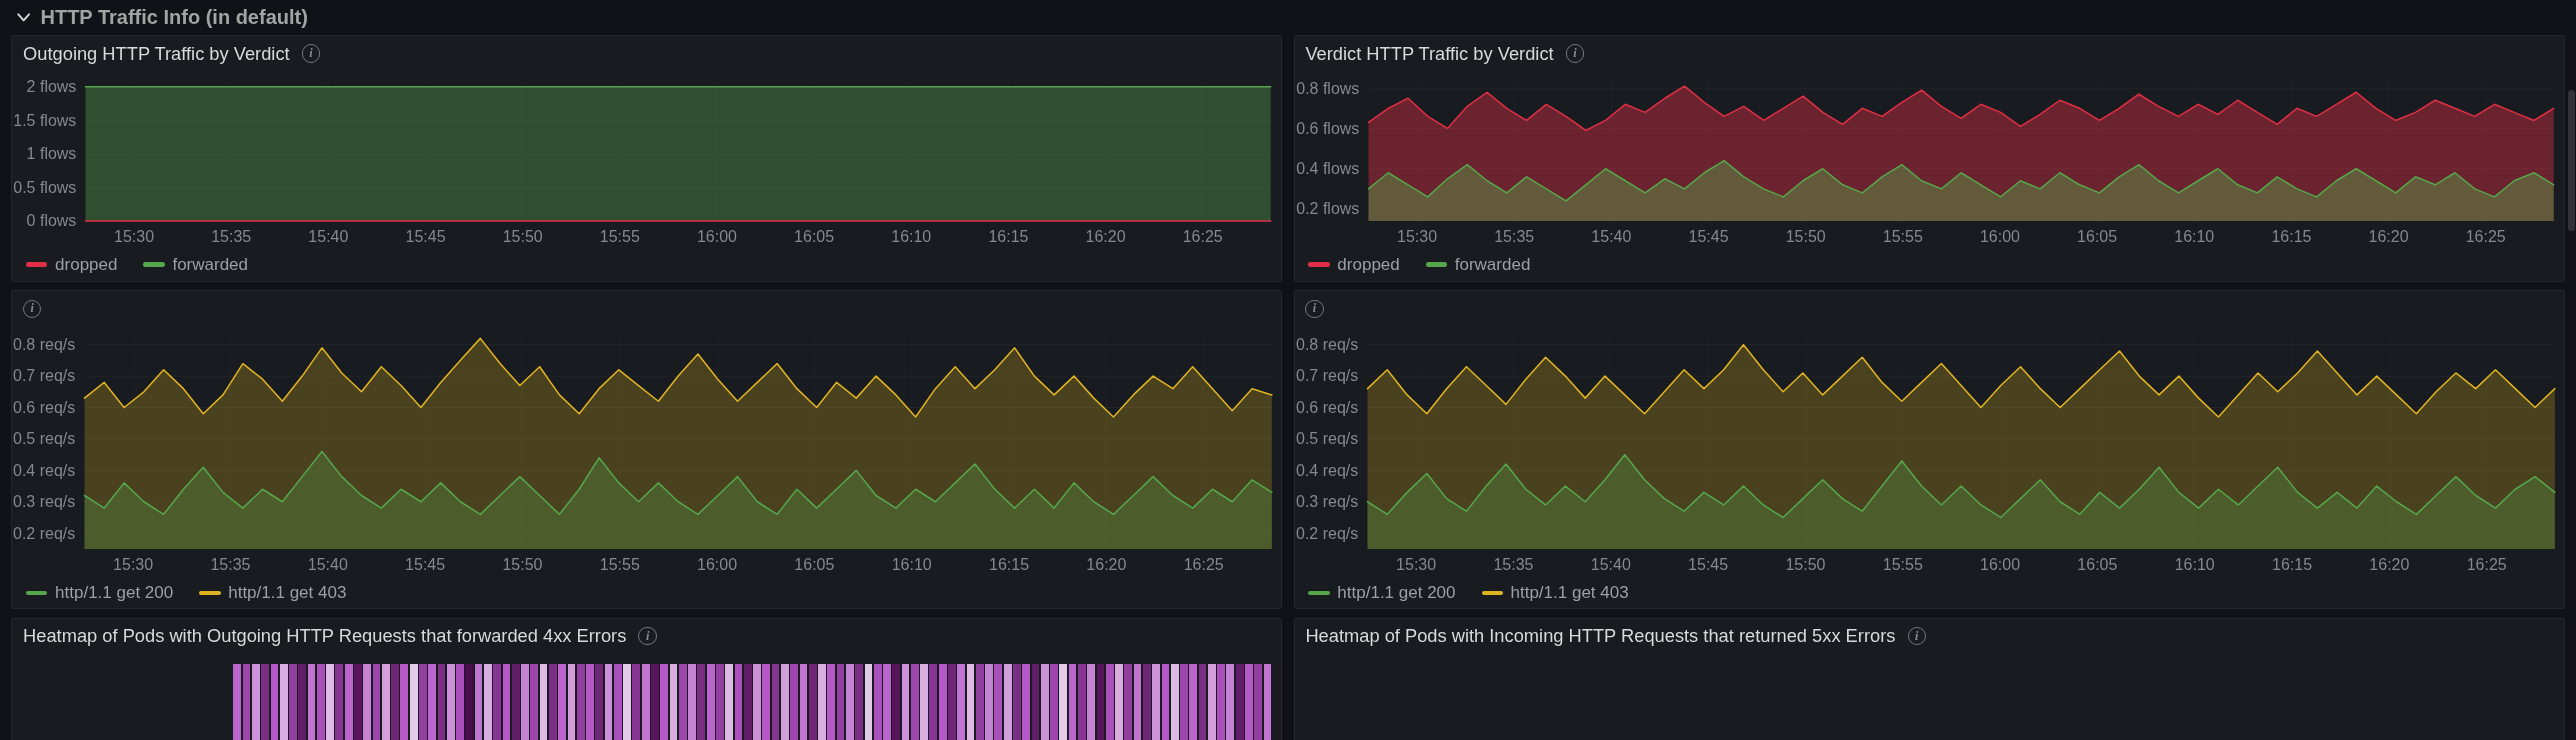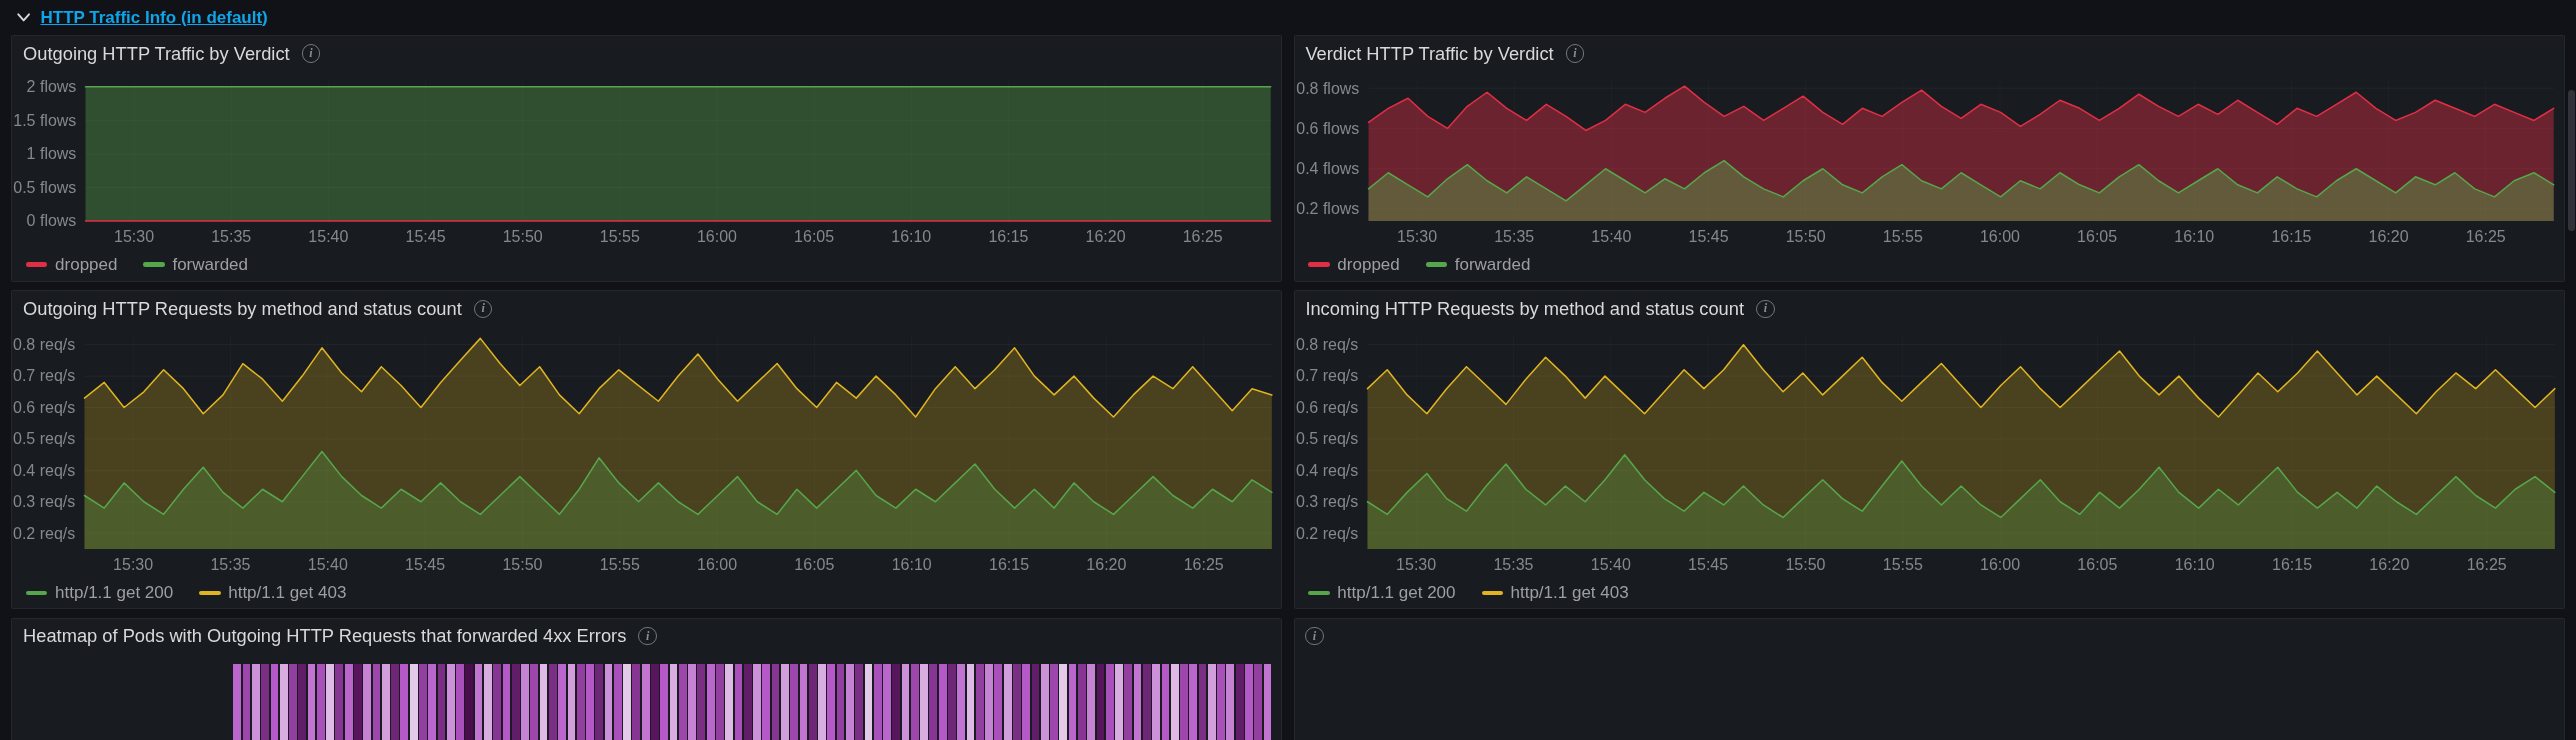--- a/index.html
+++ b/index.html
@@ -9,21 +9,21 @@
     overflow: hidden; position: relative;
     font-family: "Liberation Sans", sans-serif;
     color: #ccccdc;
   }
   .dashboard { padding: 0 11.4px; }
   .section-header {
     display: flex; align-items: center; gap: 9.2px;
     height: 35px; padding-left: 4.6px; cursor: pointer;
   }
   .chev svg { display: block; }
-  .section-title { font-size: 17px; font-weight: 700; color: #0ea5e9; text-decoration: underline; }
+  .section-title { font-size: 20px; font-weight: 700; color: #a3a3a3; }
   .grid {
     display: grid; grid-template-columns: 1fr 1fr;
     column-gap: 11.4px; row-gap: 8.4px;
   }
   .panel {
     background: #181b1f; border: 0.8px solid #24272d; border-radius: 1.5px;
     display: flex; flex-direction: column; overflow: hidden;
   }
   .h323 { height: 247px; }
   .h418 { height: 319px; }
@@ -175,21 +175,20 @@
           </li>
         <li class="legend-item">
             <span class="dash" style="background: rgb(86, 166, 75);"></span>
             <span class="lbl">forwarded</span>
           </li>
       </ul>
     </section>
 
     <section class="panel h418">
       <header class="panel-header">
-        <h2 class="panel-title">Outgoing HTTP Requests by method and status count</h2>
         <span class="info-icon">i</span>
       </header>
       <div class="chart"><svg width="1269" height="252" viewBox="0 0 1663 330">
             <line x1="95" y1="271.4117647058823" x2="1651" y2="271.4117647058823" stroke="rgba(204,204,220,0.08)" stroke-width="1"></line>
             <text x="83" y="278.4117647058823" text-anchor="end" fill="#85888f" font-size="21" font-family="Liberation Sans, sans-serif">0.2 req/s</text>
             <line x1="95" y1="230.23529411764707" x2="1651" y2="230.23529411764707" stroke="rgba(204,204,220,0.08)" stroke-width="1"></line>
             <text x="83" y="237.23529411764707" text-anchor="end" fill="#85888f" font-size="21" font-family="Liberation Sans, sans-serif">0.3 req/s</text>
             <line x1="95" y1="189.05882352941177" x2="1651" y2="189.05882352941177" stroke="rgba(204,204,220,0.08)" stroke-width="1"></line>
             <text x="83" y="196.05882352941177" text-anchor="end" fill="#85888f" font-size="21" font-family="Liberation Sans, sans-serif">0.4 req/s</text>
             <line x1="95" y1="147.88235294117646" x2="1651" y2="147.88235294117646" stroke="rgba(204,204,220,0.08)" stroke-width="1"></line>
@@ -236,21 +235,20 @@
           </li>
         <li class="legend-item">
             <span class="dash" style="background: rgb(224, 180, 33);"></span>
             <span class="lbl">http/1.1 get 403</span>
           </li>
       </ul>
     </section>
 
     <section class="panel h418">
       <header class="panel-header">
-        <h2 class="panel-title">Incoming HTTP Requests by method and status count</h2>
         <span class="info-icon">i</span>
       </header>
       <div class="chart"><svg width="1269" height="252" viewBox="0 0 1663 330">
             <line x1="95" y1="271.4117647058823" x2="1651" y2="271.4117647058823" stroke="rgba(204,204,220,0.08)" stroke-width="1"></line>
             <text x="83" y="278.4117647058823" text-anchor="end" fill="#85888f" font-size="21" font-family="Liberation Sans, sans-serif">0.2 req/s</text>
             <line x1="95" y1="230.23529411764707" x2="1651" y2="230.23529411764707" stroke="rgba(204,204,220,0.08)" stroke-width="1"></line>
             <text x="83" y="237.23529411764707" text-anchor="end" fill="#85888f" font-size="21" font-family="Liberation Sans, sans-serif">0.3 req/s</text>
             <line x1="95" y1="189.05882352941177" x2="1651" y2="189.05882352941177" stroke="rgba(204,204,220,0.08)" stroke-width="1"></line>
             <text x="83" y="196.05882352941177" text-anchor="end" fill="#85888f" font-size="21" font-family="Liberation Sans, sans-serif">0.4 req/s</text>
             <line x1="95" y1="147.88235294117646" x2="1651" y2="147.88235294117646" stroke="rgba(204,204,220,0.08)" stroke-width="1"></line>
@@ -420,20 +418,21 @@
             <div class="hm-bar" style="background: rgb(98, 29, 105);"></div>
             <div class="hm-bar" style="background: rgb(181, 88, 200);"></div>
             <div class="hm-bar" style="background: rgb(146, 63, 159);"></div>
             <div class="hm-bar" style="background: rgb(193, 116, 208);"></div>
           </div>
         </div>
     </section>
 
     <section class="panel h420">
       <header class="panel-header">
+        <h2 class="panel-title">Heatmap of Pods with Incoming HTTP Requests that returned 5xx Errors</h2>
         <span class="info-icon">i</span>
       </header>
       <div class="chart"></div>
     </section>
 
   </div>
 </div>
 
 <div class="scroll-thumb"></div>
 

